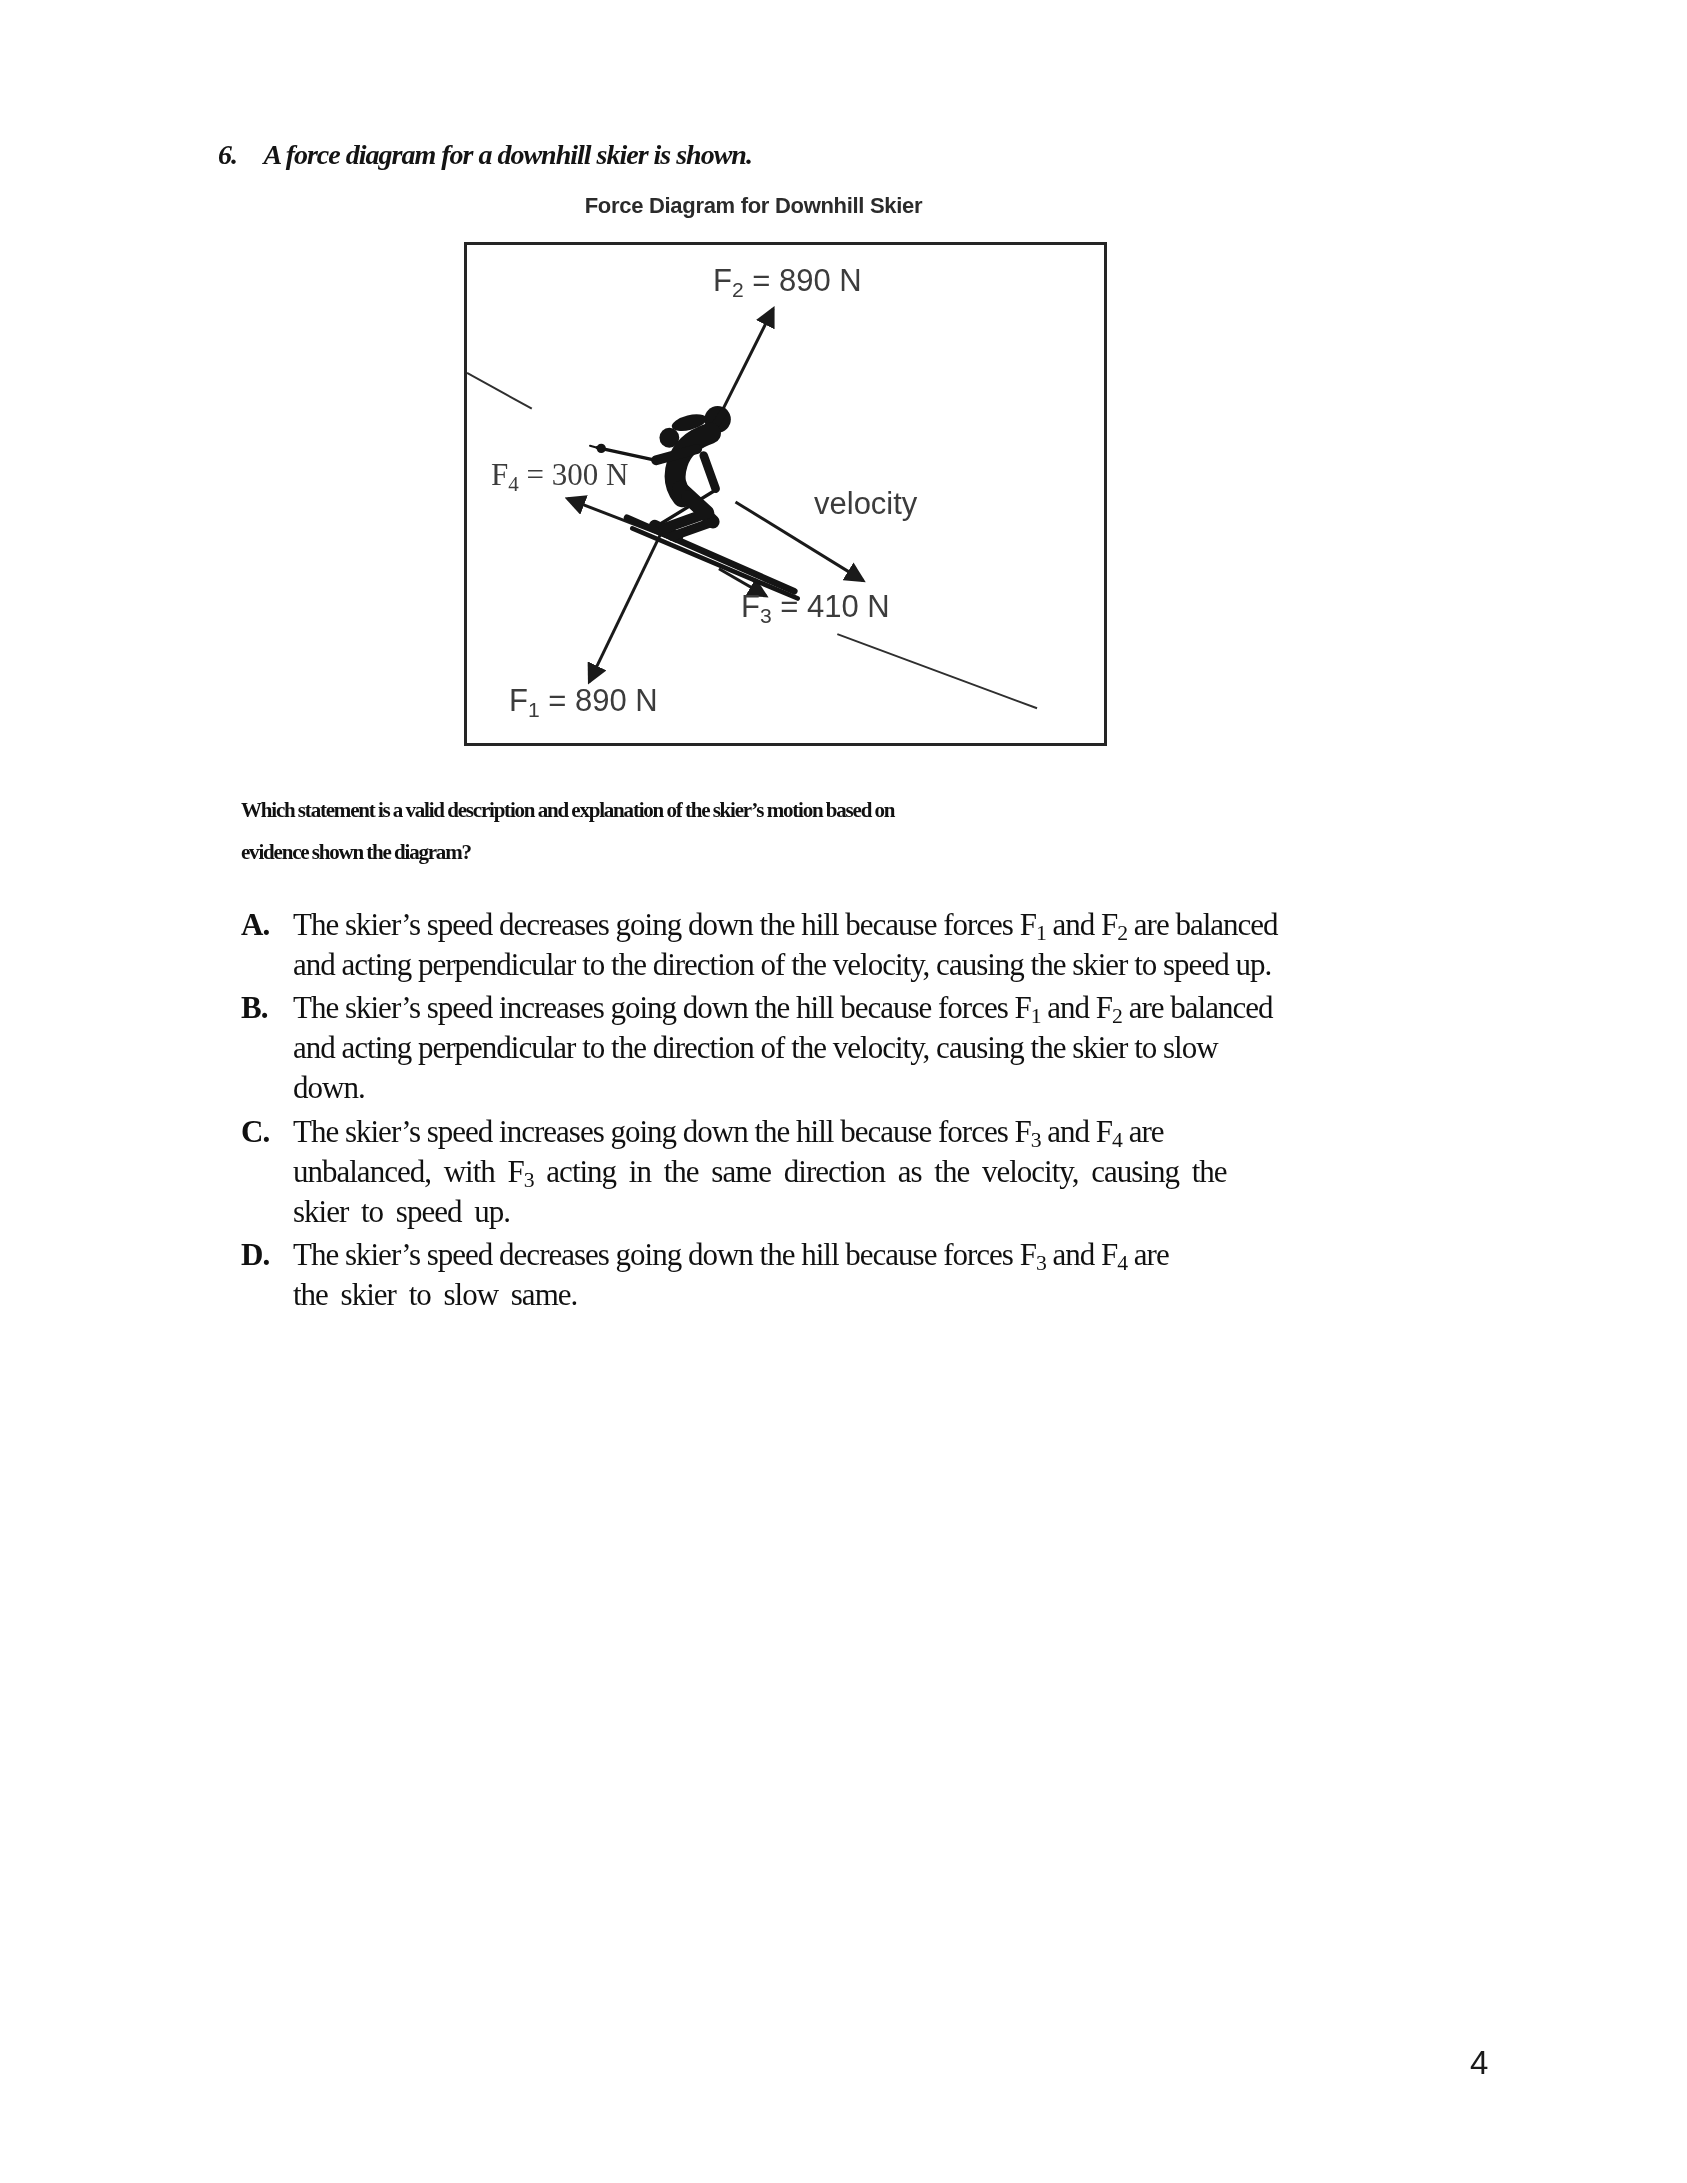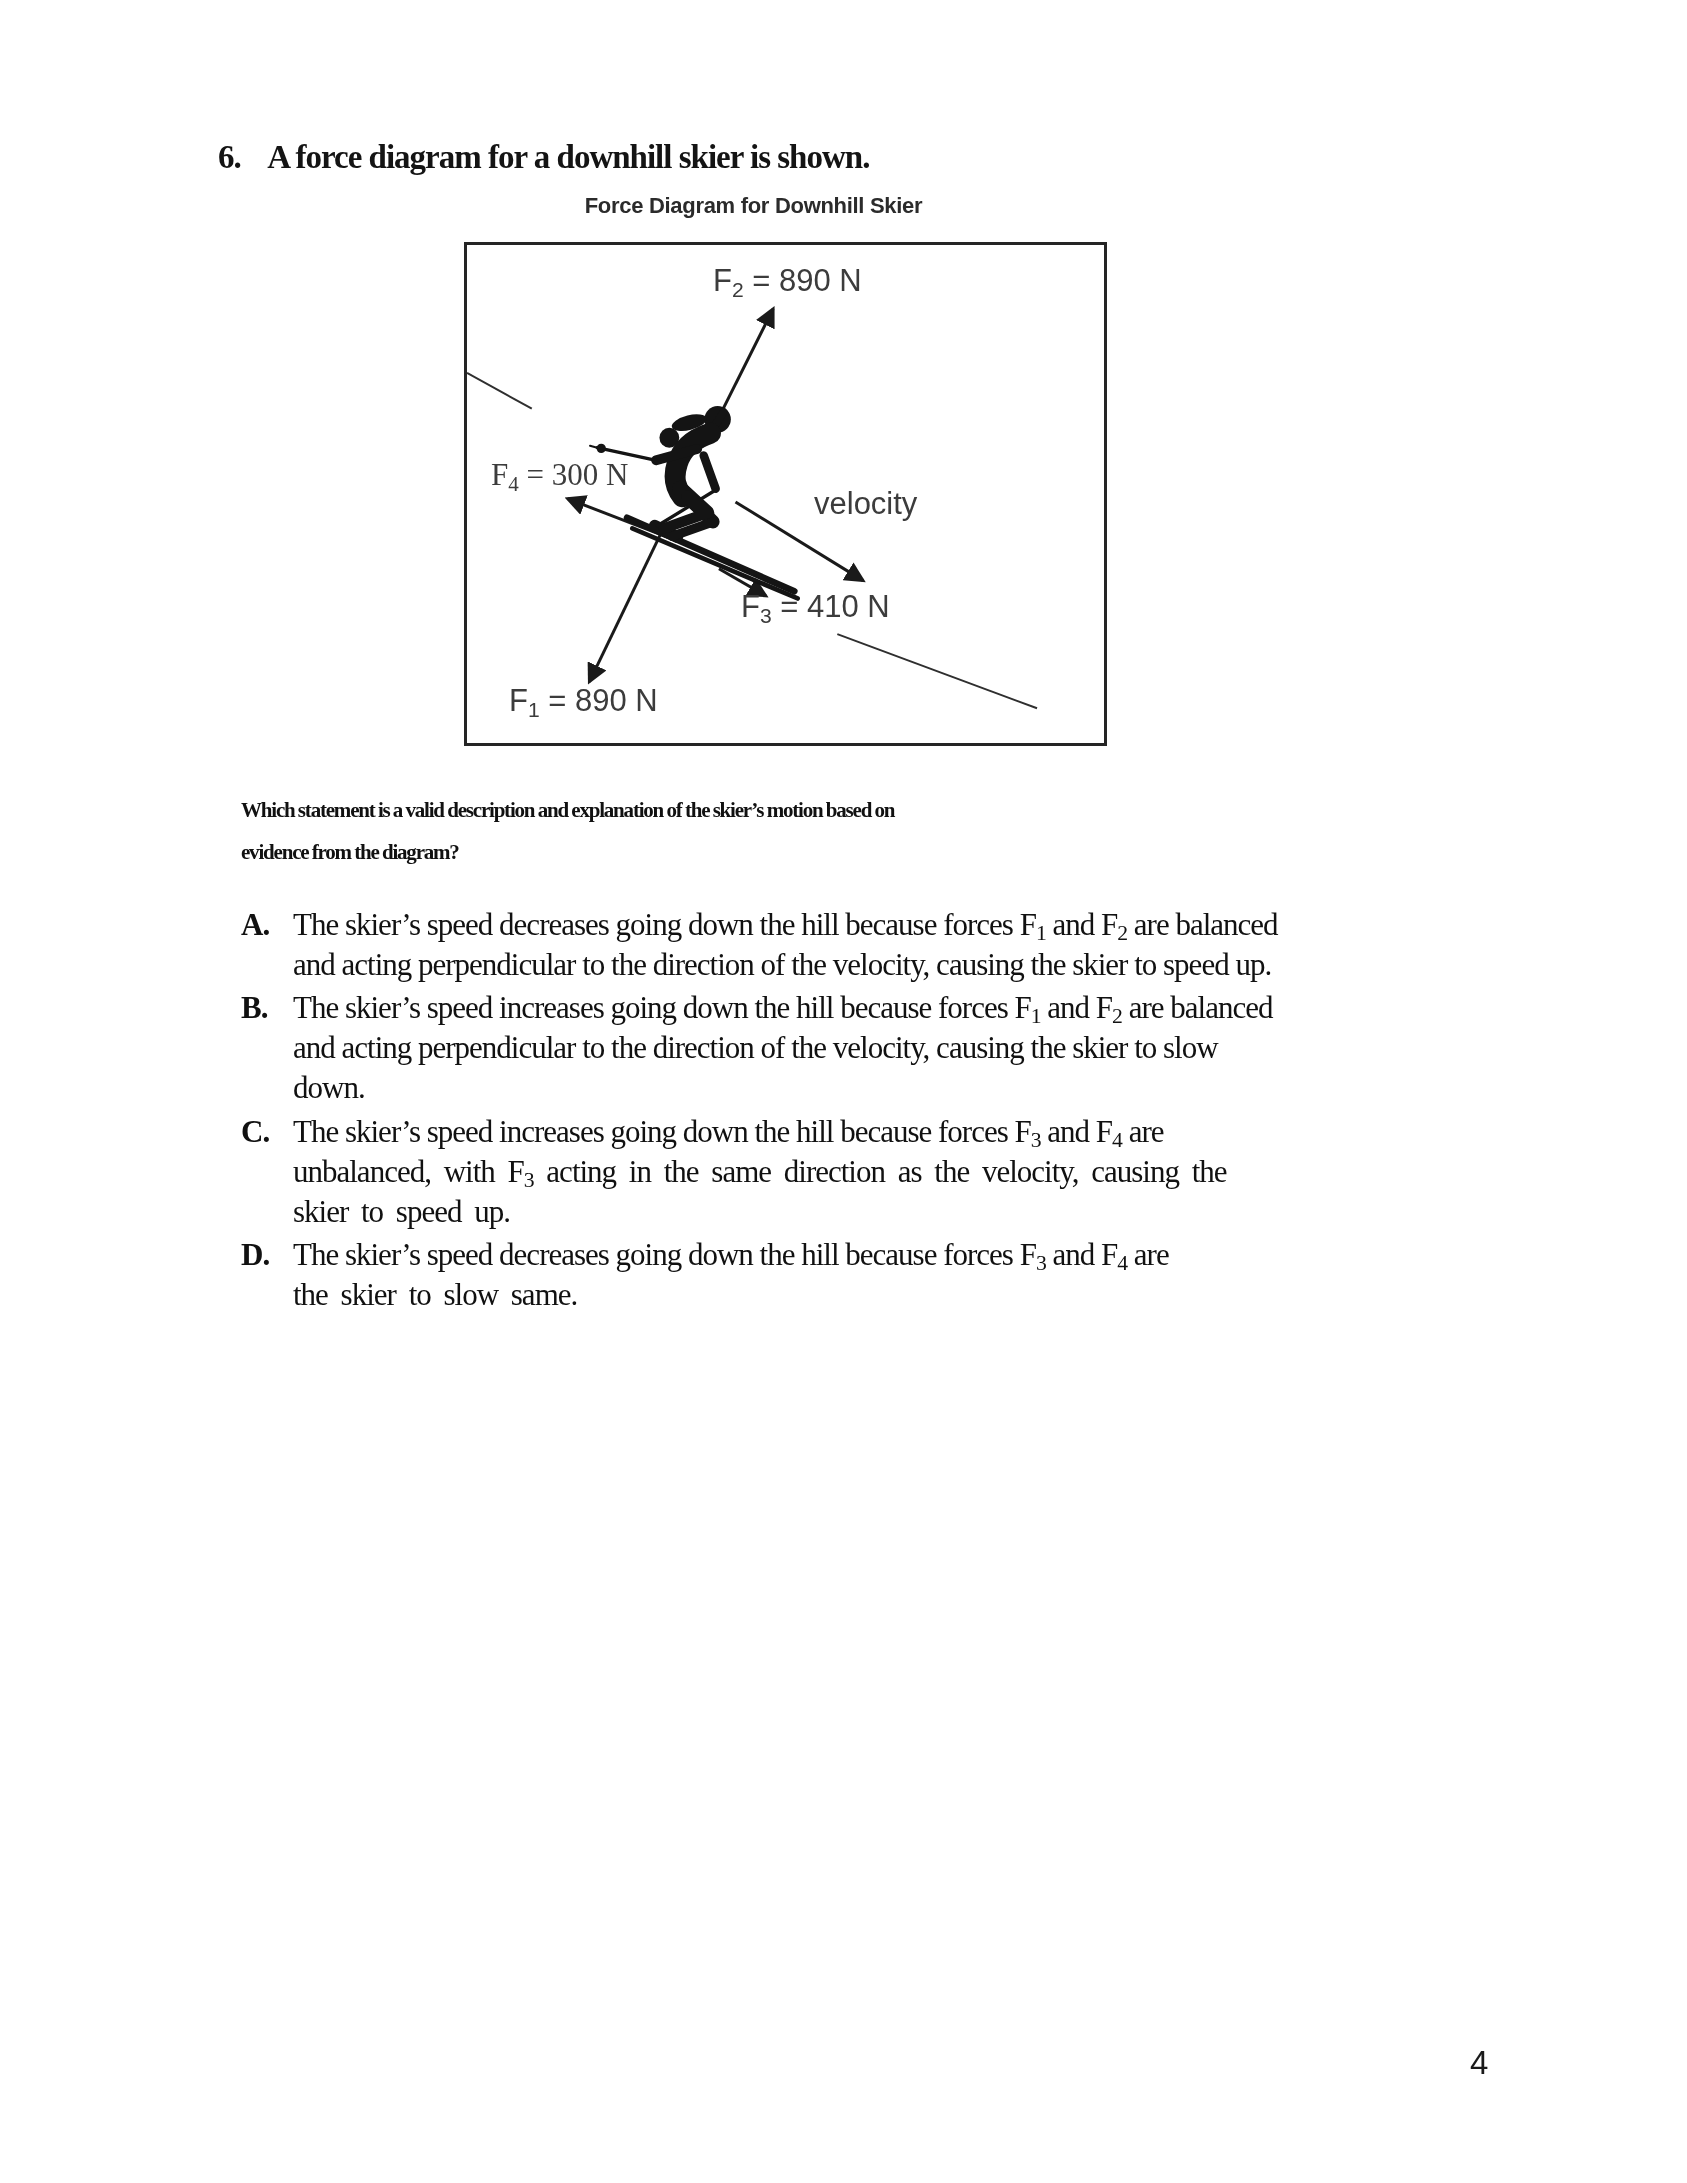--- a/index.html
+++ b/index.html
@@ -12,24 +12,25 @@
     color: #141414;
     overflow: hidden;
   }
 
   
   .q-header {
     position: absolute;
     left: 218px;
     top: 139px;
     font-weight: bold;
-    font-size: 33px;
+    font-size: 28px;
     letter-spacing: -1px;
     white-space: nowrap;
     color: #141414;
+    font-style: italic;
   }
   .q-header .q-num { display: inline-block; margin-right: 26.5px; }
 
   
   .diagram-title {
     position: absolute;
     left: 464px;
     top: 193px;
     width: 579px;
     text-align: center;
@@ -171,21 +172,21 @@
 
   <div class="dlabel" id="f2-label">F<sub>2</sub> = 890 N</div>
   <div class="dlabel" id="f4-label">F<sub>4</sub> = 300 N</div>
   <div class="dlabel" id="velocity-label">velocity</div>
   <div class="dlabel" id="f3-label">F<sub>3</sub> = 410 N</div>
   <div class="dlabel" id="f1-label">F<sub>1</sub> = 890 N</div>
 </div>
 
 <div class="stem">
   <div class="line">Which statement is a valid description and explanation of the skier’s motion based on</div>
-  <div class="line">evidence from the diagram?</div>
+  <div class="line">evidence shown the diagram?</div>
 </div>
 
 <div class="options">
 
   <div class="option">
     <div class="letter">A.</div>
     <div class="lines">
       <div class="line">The skier’s speed decreases going down the hill because forces F<sub>1</sub> and F<sub>2</sub> are balanced</div>
       <div class="line">and acting perpendicular to the direction of the velocity, causing the skier to speed up.</div>
     </div>

